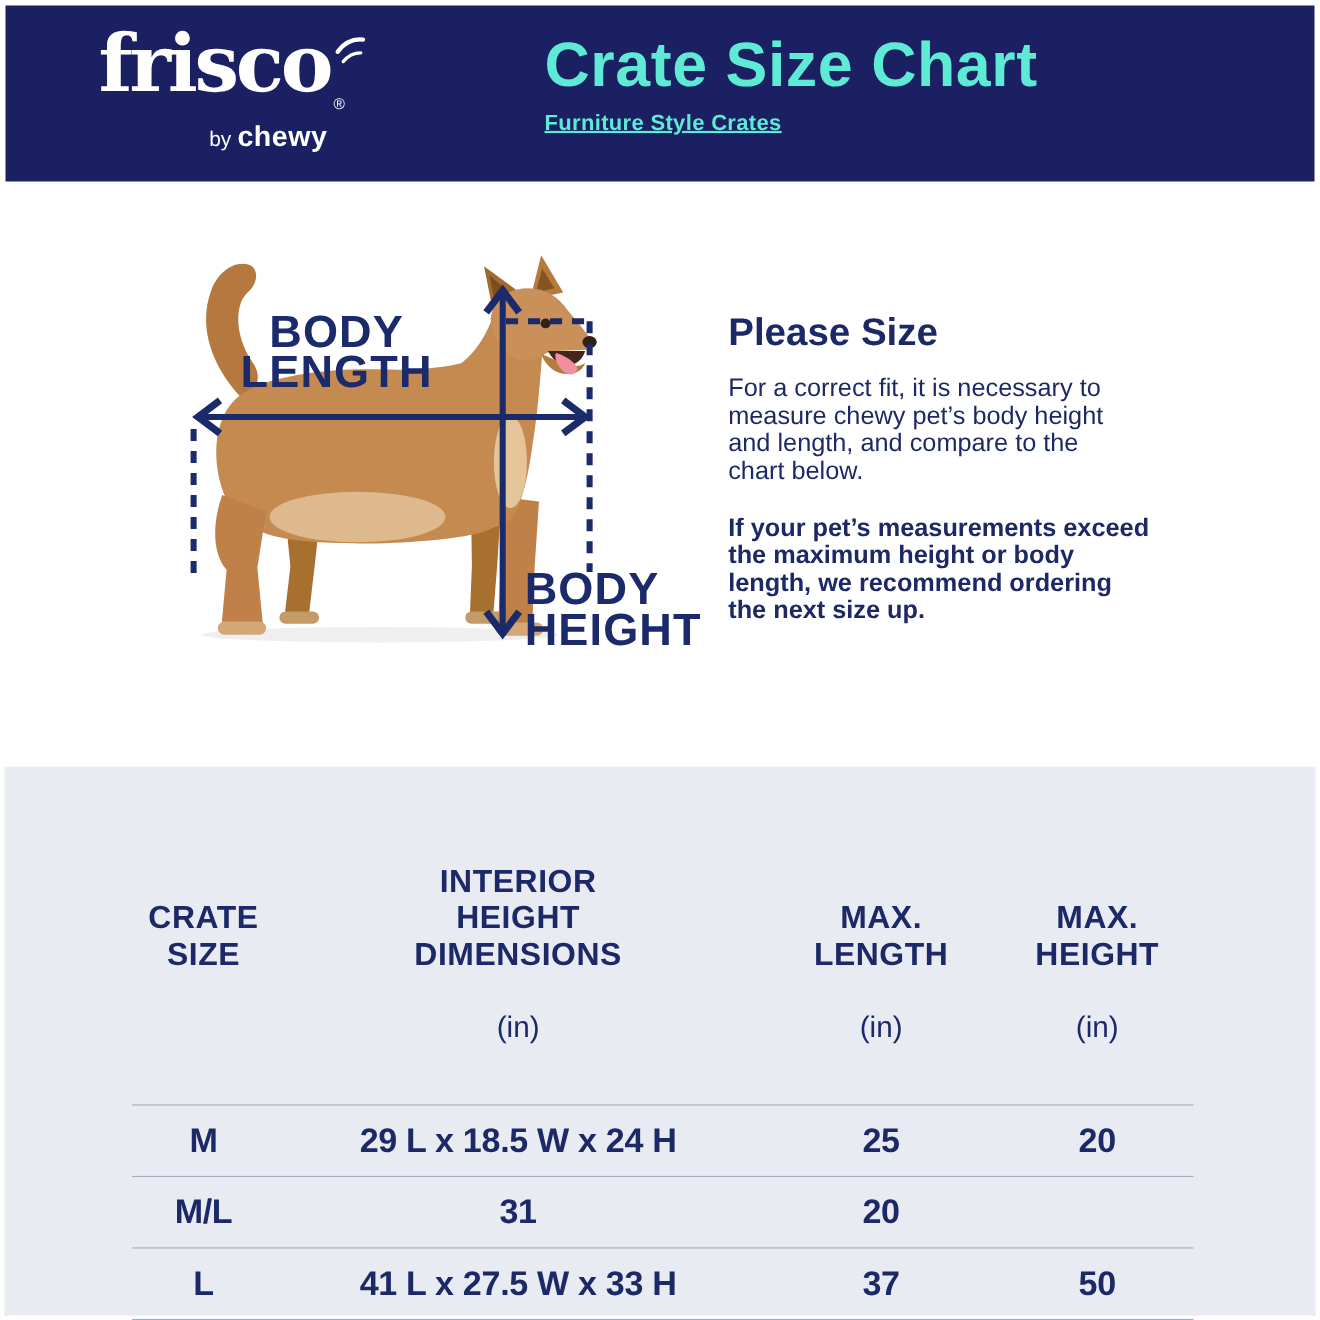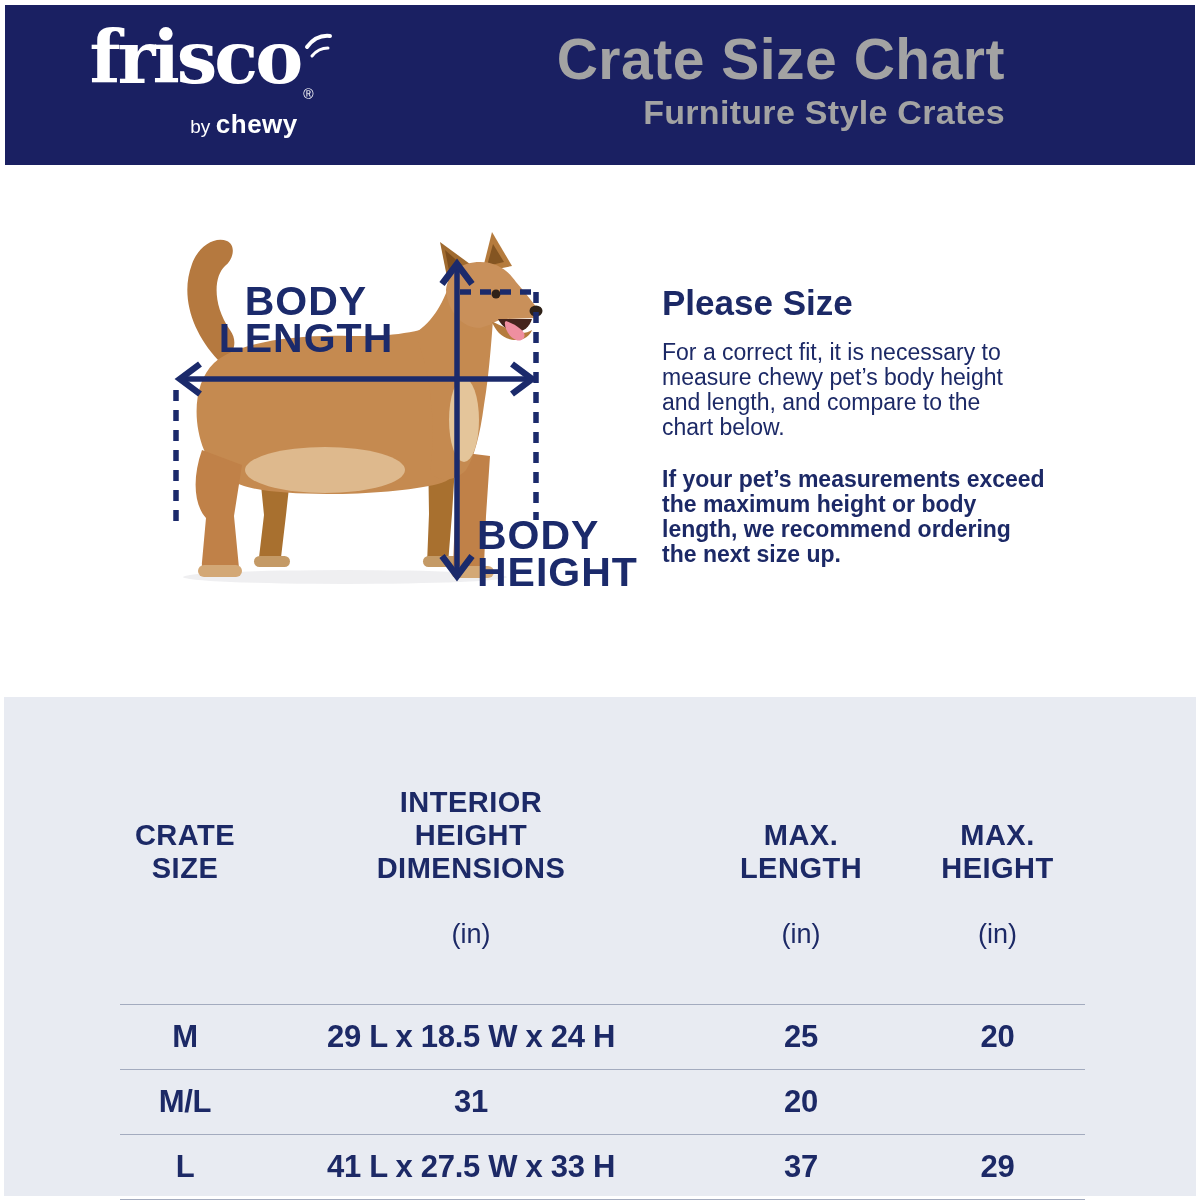--- a/index.html
+++ b/index.html
@@ -10,23 +10,23 @@
   .hdr{position:absolute;top:5px;left:5px;right:5px;height:184px;background:#1A2062;}
   .logo{position:absolute;left:55px;top:14px;width:280px;text-align:center;color:#fff;}
   .logo-main{position:relative;display:inline-block;font-family:"DejaVu Serif",serif;
              font-weight:bold;font-size:72px;line-height:78px;letter-spacing:-3px;color:#fff;}
   .logo-flourish{position:absolute;right:-24px;top:6px;}
   .reg{font-family:"Liberation Sans",sans-serif;font-size:14px;font-weight:normal;
        letter-spacing:0;position:relative;top:16px;left:3px;}
   .logo-by{margin-top:-8px;padding-left:88px;font-size:20px;color:#ffffff;}
   .logo-by .by{font-weight:normal;font-size:19px;}
   .logo-by .chewy{font-weight:bold;font-size:26px;letter-spacing:0.5px;}
-  .titles{position:absolute;left:490px;width:510px;top:22px;text-align:right;color:#a3a3a3;}
+  .titles{position:absolute;left:490px;width:510px;top:22px;text-align:left;color:#5eead4;}
   .titles h1{margin:0;font-size:57px;line-height:64px;letter-spacing:0.5px;font-weight:bold;}
-  .titles h2{margin:4px 0 0 0;font-size:34px;line-height:34px;font-weight:bold;letter-spacing:0.3px;}
+  .titles h2{margin:4px 0 0 0;font-size:20px;line-height:34px;font-weight:bold;letter-spacing:0.3px;text-decoration:underline;}
 
   
   .diagram{position:absolute;top:165px;left:0;width:1200px;height:630px;background:#ffffff;}
   .dog-svg{position:absolute;left:140px;top:55px;width:520px;height:400px;}
   .measure-label{position:absolute;color:#1b2a6b;font-weight:bold;font-size:41px;
                  line-height:37px;letter-spacing:1px;white-space:pre-line;}
   .body-length{left:200px;top:118px;width:212px;text-align:center;}
   .body-height{left:477px;top:352px;text-align:left;}
   .note{position:absolute;left:662px;top:118px;width:430px;color:#1c2966;}
   .note h3{margin:0;font-size:35px;line-height:40px;font-weight:bold;}
@@ -190,18 +190,18 @@
       <div class="trow">
         <div class="td">M/L</div>
         <div class="td">31</div>
         <div class="td">20</div>
       </div>
 
       <div class="trow">
         <div class="td">L</div>
         <div class="td">41 L x 27.5 W x 33 H</div>
         <div class="td">37</div>
-        <div class="td">29</div>
+        <div class="td">50</div>
       </div>
 
     </div>
   </section>
 </div>
 
 </body></html>

